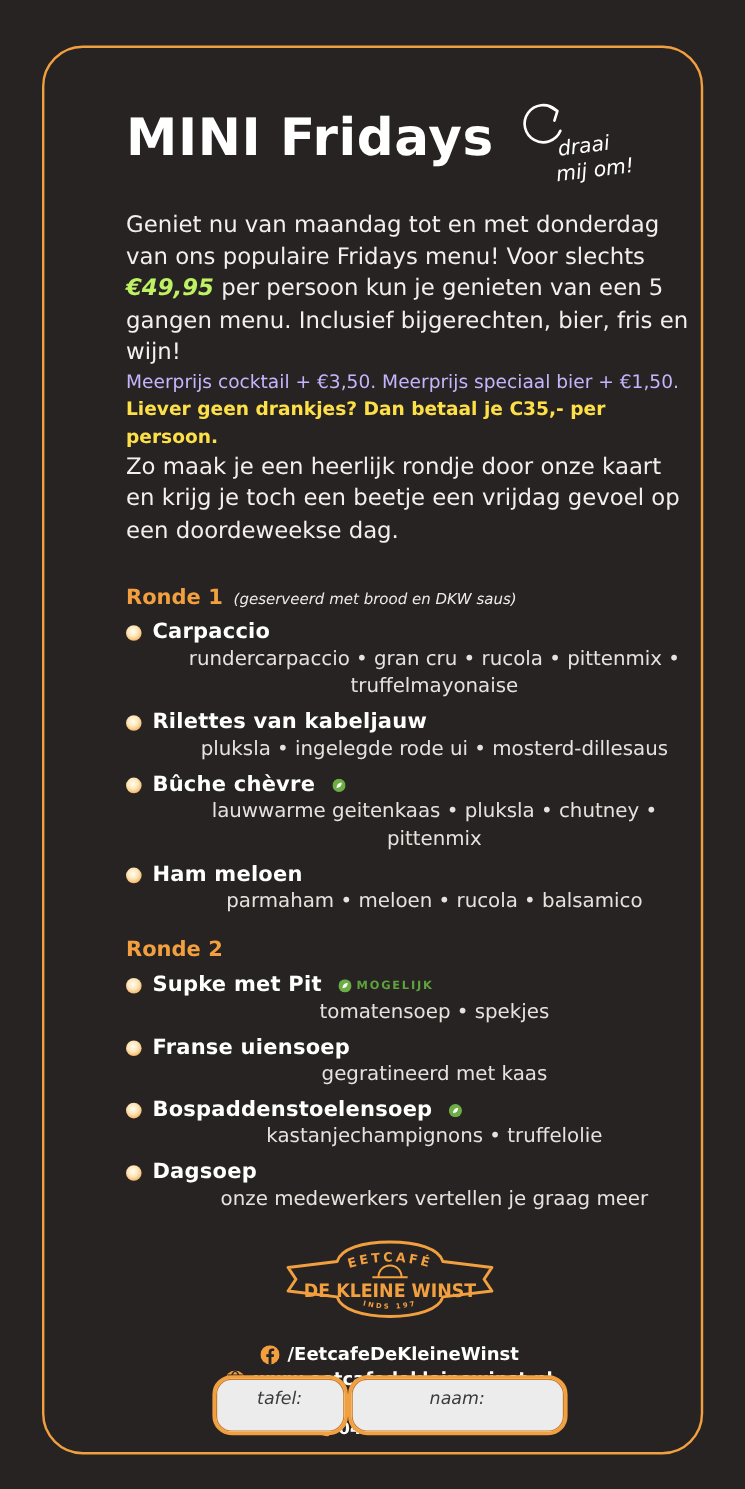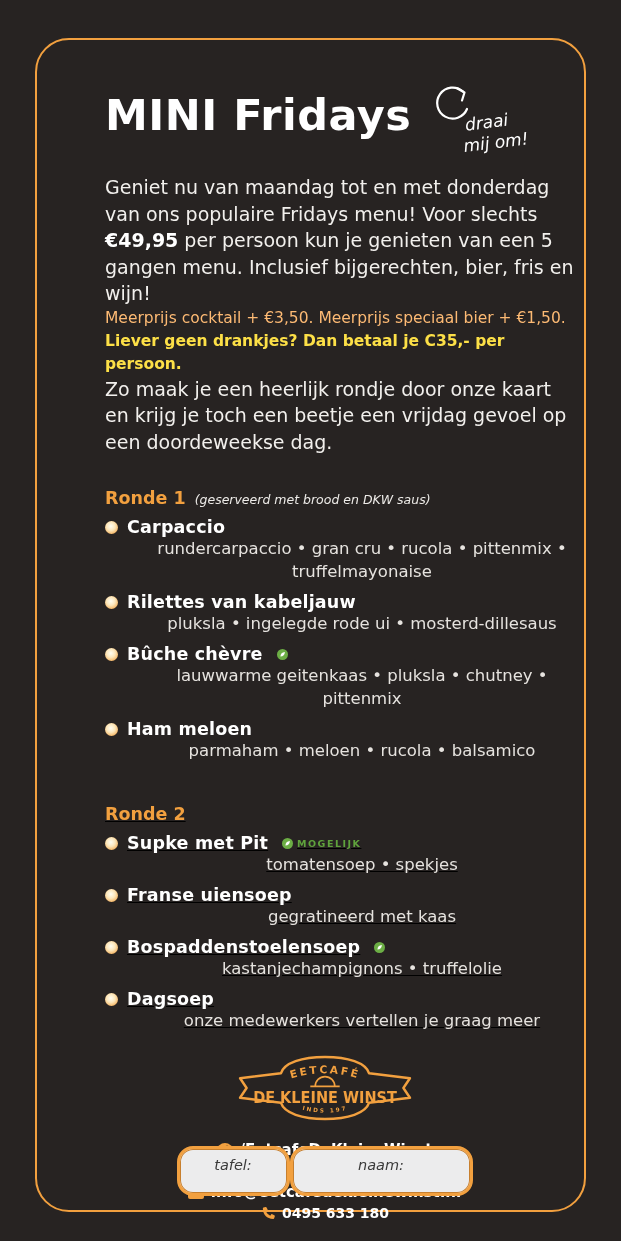--- a/index.html
+++ b/index.html
@@ -29,22 +29,22 @@
   .flip-note { width:118px; margin-top:-8px; position:relative; }
   .flip-arrow { display:block; margin-left:0; }
   .flip-text {
     color:#FFFFFF; font-style:italic; font-size:17px; line-height:21px;
     transform:rotate(-7deg); margin-left:40px; margin-top:-18px;
   }
   .flip-text .l2 { display:block; margin-left:-4px; }
 
   
   .intro { margin-top:22px; width:472px; color:#F2F0ED; font-size:19px; line-height:26.5px; }
-  .intro b { color:#ffffff; font-weight:700; }
-  .fineprint { width:480px; color:#fdba74; font-size:15.5px; line-height:23px; }
+  .intro b { color:#bef264; font-weight:700;font-style:italic; }
+  .fineprint { width:480px; color:#c4b5fd; font-size:15.5px; line-height:23px; }
   .no-drinks { width:480px; color:#fde047; font-weight:700; font-size:15.5px; line-height:23px; }
   .outro { margin-top:0; }
 
   
   .section { margin-top:33px; }
   .section-head { display:flex; align-items:baseline; gap:9px; }
   .section-title { color:#F2A03F; font-weight:700; font-size:17.5px; }
   .section-note { color:#EDEBE8; font-style:italic; font-size:12.5px; }
   .item { margin-top:9px;text-align:center; }
   .item-head { display:flex; align-items:center; gap:9px; }
@@ -149,21 +149,21 @@
 
       <div class="item">
         <div class="item-head">
           <span class="bullet"></span>
           <span class="item-name">Ham meloen</span>
         </div>
         <div class="item-desc">parmaham • meloen • rucola • balsamico</div>
       </div>
     </div>
 
-    <div class="section" style="margin-top:42px;text-decoration:underline;">
+    <div class="section" style="margin-top:20px;">
       <div class="section-head">
         <span class="section-title">Ronde 2</span>
       </div>
 
       <div class="item">
         <div class="item-head">
           <span class="bullet"></span>
           <span class="item-name">Supke met Pit</span>
           <span class="veg-badge">
             <svg width="11" height="11" viewBox="0 0 12 12">

